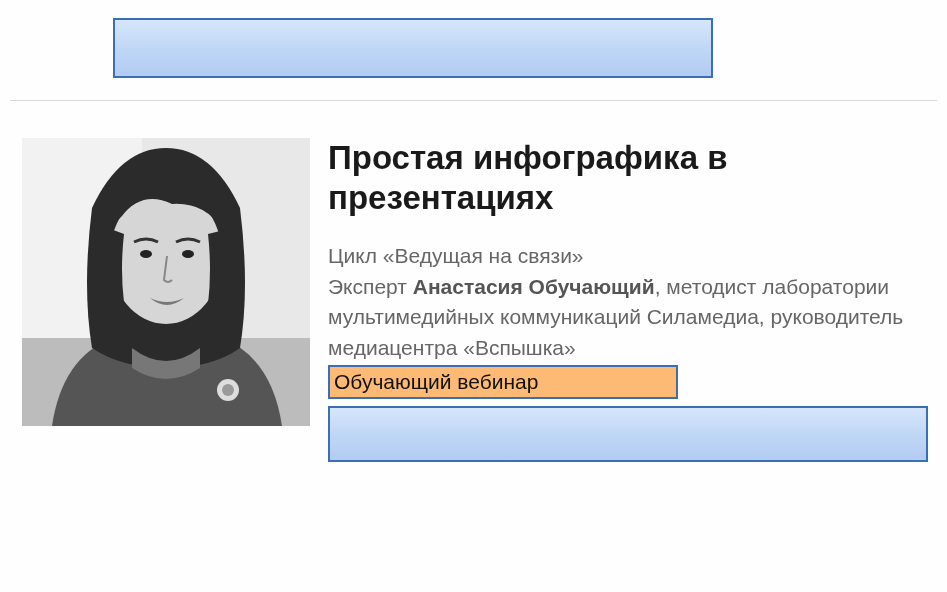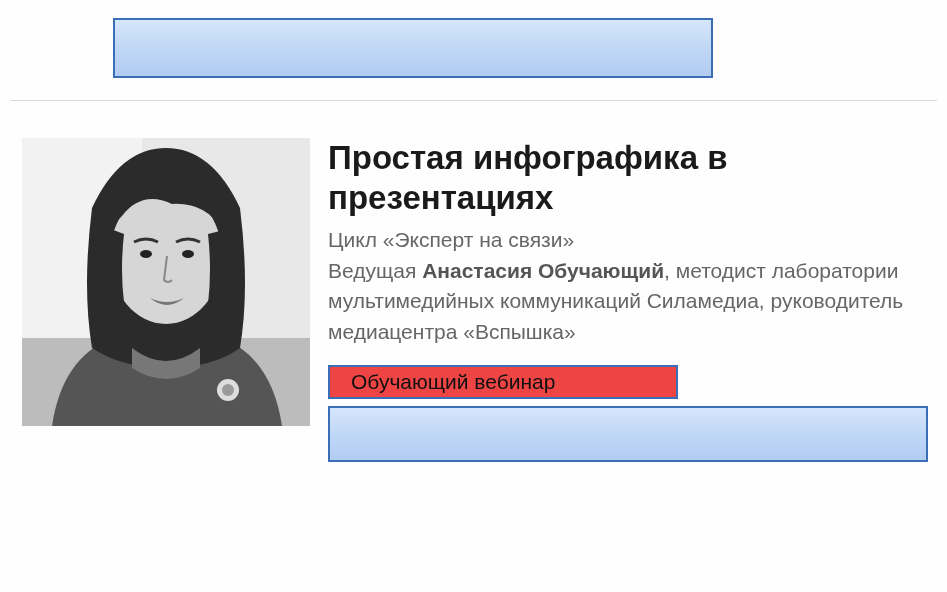--- a/index.html
+++ b/index.html
@@ -41,37 +41,37 @@
     position: absolute;
     left: 328px;
     top: 138px;
     width: 600px;
   }
   .title {
     font-size: 33px;
     font-weight: bold;
     color: #1a1a1a;
     line-height: 1.2;
-    margin-bottom: 8px;
+    margin-bottom: 24px;
   }
   .meta {
     font-size: 21px;
     color: #666;
     line-height: 1.45;
   }
   .meta b { color: #555; font-weight: bold; }
   .tag-box {
     position: absolute;
     left: 328px;
     top: 365px;
     width: 350px;
     height: 34px;
     border: 2px solid #3a6fb7;
-    background: #ef4444;
-    padding: 2px 21px;
+    background: #fdba74;
+    padding: 2px 4px;
     font-size: 21px;
     color: #111;
     display: flex;
     align-items: center;
   }
   .cta-box {
     position: absolute;
     left: 328px;
     top: 406px;
     width: 600px;
@@ -128,23 +128,23 @@
     <path d="M 110 210 Q 144 236 178 210 L 178 230 Q 144 252 110 230 Z" fill="#777"></path>
 
     <circle cx="206" cy="252" r="11" fill="#ddd"></circle>
     <circle cx="206" cy="252" r="6" fill="#9a9a9a"></circle>
   </svg>
 </div>
 
 <div class="content">
   <h2 class="title">Простая инфографика в презентациях</h2>
   <div class="meta">
-    <div>Цикл «Эксперт на связи»</div>
+    <div>Цикл «Ведущая на связи»</div>
     <div>
-      <span>Ведущая </span><b>Анастасия Обучающий</b><span>, методист лаборатории мультимедийных коммуникаций Силамедиа, руководитель медиацентра «Вспышка»</span>
+      <span>Эксперт </span><b>Анастасия Обучающий</b><span>, методист лаборатории мультимедийных коммуникаций Силамедиа, руководитель медиацентра «Вспышка»</span>
     </div>
   </div>
 </div>
 
 <div class="tag-box">
   <span>Обучающий вебинар</span>
 </div>
 
 <div class="cta-accent"></div>
 <div class="cta-box">

